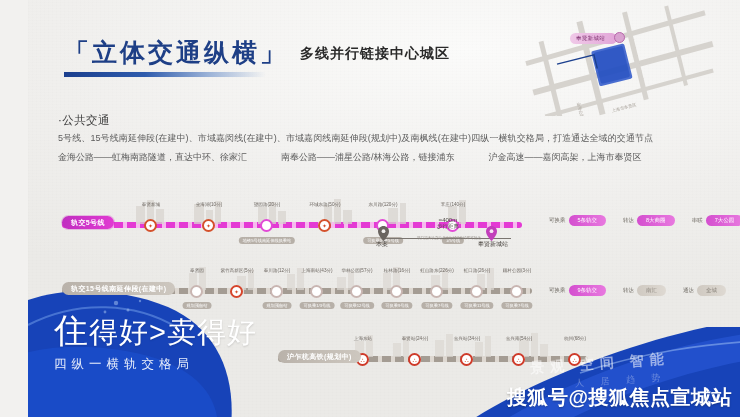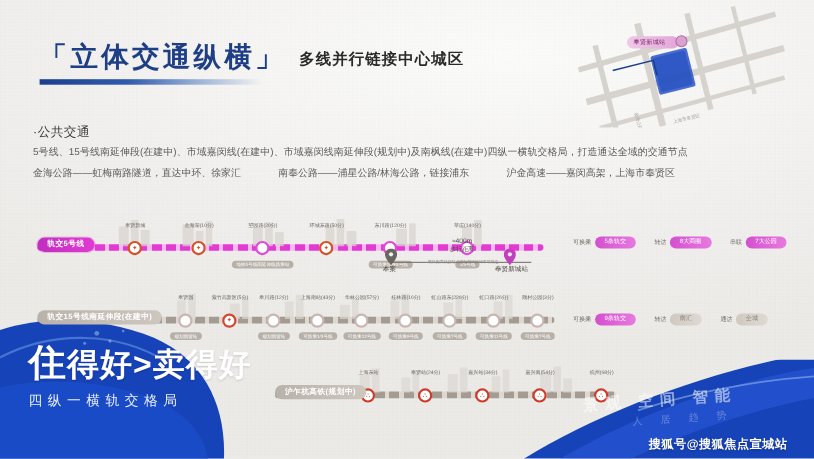--- a/index.html
+++ b/index.html
@@ -5,20 +5,21 @@
   html,body{margin:0;padding:0;}
   body{
     width:740px;height:417px;overflow:hidden;position:relative;
     font-family:"Liberation Sans","DejaVu Sans",sans-serif;
     background:#f2f1ef;
   }
   #stage{position:absolute;inset:0;overflow:hidden;
     background:
       radial-gradient(ellipse 700px 260px at 62% 12%, #fbfbfa 0%, #f0efed 60%, #ebeae7 100%),
       linear-gradient(160deg,#f5f4f2 0%,#eeedea 55%,#e9e8e5 100%);
+    margin-left: 28px;
   }
   
   #noise{position:absolute;inset:0;opacity:.5;pointer-events:none;
     background-image:
       repeating-linear-gradient(0deg,rgba(0,0,0,.012) 0px,rgba(0,0,0,.012) 1px,transparent 1px,transparent 3px),
       repeating-linear-gradient(90deg,rgba(0,0,0,.010) 0px,rgba(0,0,0,.010) 1px,transparent 1px,transparent 4px);
   }
 
   
   #header{position:absolute;left:36px;top:40px;}
@@ -99,33 +100,33 @@
   #walk-dist{position:absolute;left:48px;top:9px;font-size:6px;color:#4d4843;white-space:nowrap;text-align:center;width:64px;}
   #walk-dist small{display:block;font-size:5.5px;}
   #walk-note{position:absolute;left:46px;top:28px;width:70px;font-size:3.6px;color:#8d8780;
     text-align:center;line-height:1.35;}
   #walk-l1{position:absolute;left:8px;top:32px;font-size:6px;color:#4d4843;white-space:nowrap;}
   #walk-l2{position:absolute;left:122px;top:32px;font-size:6px;color:#4d4843;white-space:nowrap;transform:translateX(-40%);}
 
   
   #brand-wave{position:absolute;left:-60px;bottom:-18px;width:320px;height:150px;}
   #brand-text{position:absolute;left:26px;bottom:44px;}
-  #brand-main{font-size:29px;font-weight:bold;color:#fff;letter-spacing:1px;line-height:1;
+  #brand-main{font-size:29px;font-weight:normal;color:#fff;letter-spacing:1px;line-height:1;
     text-shadow:0 1px 2px rgba(0,0,0,.15);white-space:nowrap;}
   #brand-main .big{font-size:34px;}
   #brand-sub{margin-top:9px;font-size:12.5px;color:#e8eefb;letter-spacing:5px;white-space:nowrap;}
 
   #wm-wrap{position:absolute;right:0;bottom:0;width:300px;height:90px;overflow:hidden;}
   #wm-swoosh{position:absolute;right:-30px;bottom:-30px;width:340px;height:130px;}
   #wm-faint{position:absolute;right:70px;bottom:44px;font-size:14px;font-weight:bold;
     color:rgba(255,255,255,.55);letter-spacing:6px;white-space:nowrap;
     transform:rotate(-4deg);}
   #wm-faint2{position:absolute;right:72px;bottom:30px;font-size:9px;
     color:rgba(255,255,255,.30);letter-spacing:7px;white-space:nowrap;transform:rotate(-4deg);}
-  #wm-main{position:absolute;right:24px;bottom:6px;font-size:11px;font-weight:bold;color:#fff;
+  #wm-main{position:absolute;right:8px;bottom:6px;font-size:20px;font-weight:bold;color:#fff;
     letter-spacing:.5px;white-space:nowrap;text-shadow:0 1px 2px rgba(0,0,0,.25);}
 </style>
 </head>
 <body>
 
 <div id="stage">
   <div id="noise"></div>
 
   <div id="header">
     <div class="h-row">

